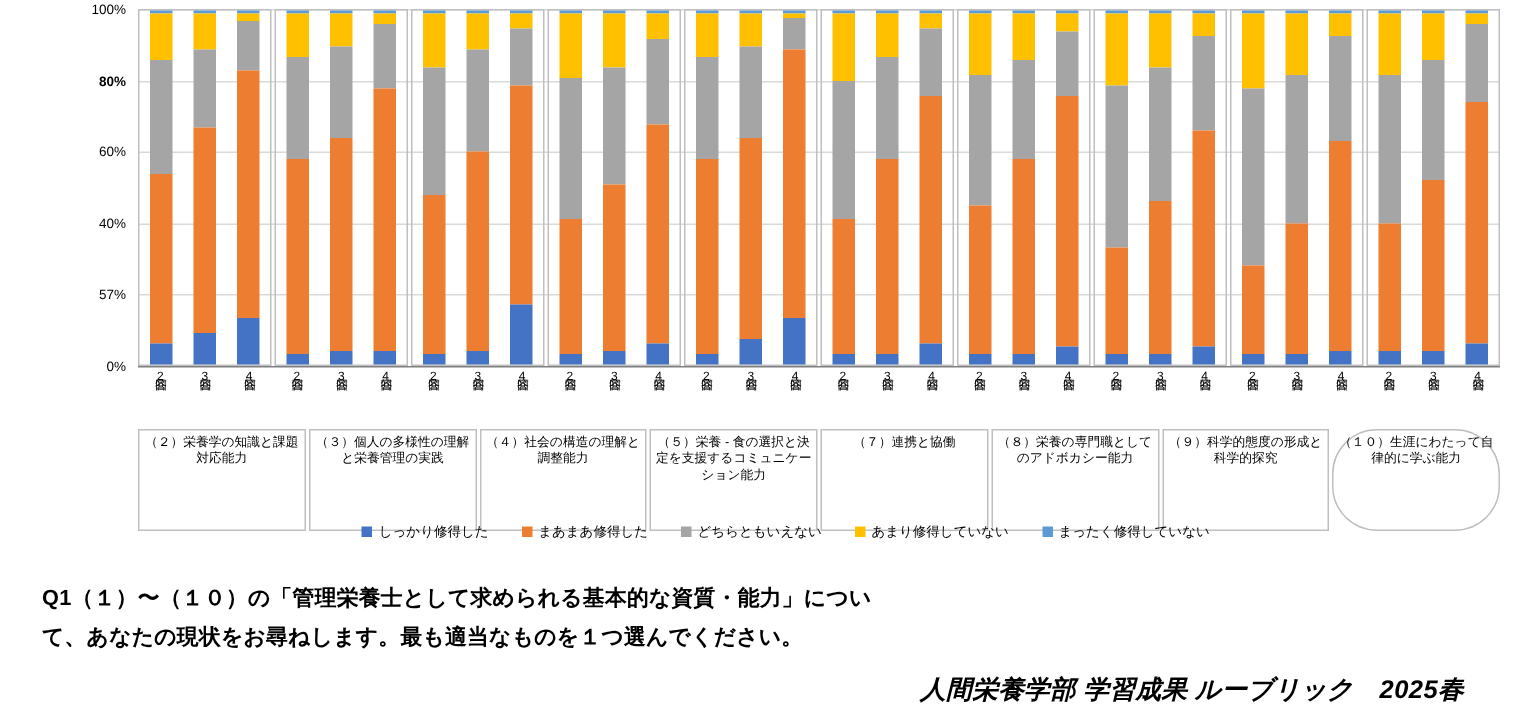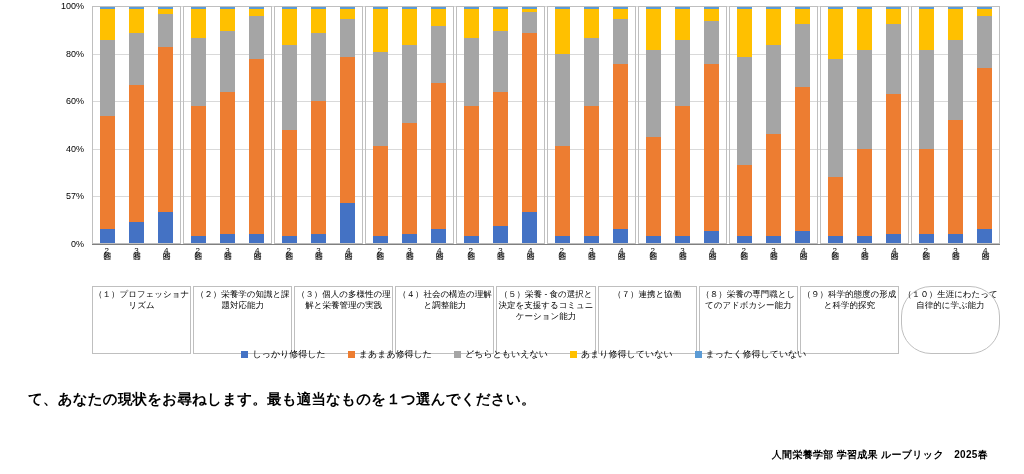--- a/index.html
+++ b/index.html
@@ -137,40 +137,41 @@
     position:absolute;
     left:28px; top:386px;
     width:950px;
     font-size:14.5px;
     font-weight:bold;
     line-height:26px;
     letter-spacing:0.2px;
   }
   .footer{
     position:absolute;
-    right:36px; top:448px;
-    font-size:10px;
+    right:48px; top:448px;
+    font-size:17px;
     font-weight:bold;
     letter-spacing:0.3px;
+    font-style:italic;
   }
 </style>
 </head>
 <body>
 
 <div class="page">
 
   <div class="chart-area">
 
     <div class="plot-wrap">
       <div class="yaxis" id="yaxis">
           <div class="ytick" style="top: 238px;">0%</div>
           <div class="ytick" style="top: 190.4px;">57%</div>
           <div class="ytick" style="top: 142.8px;">40%</div>
           <div class="ytick" style="top: 95.2px;">60%</div>
-          <div class="ytick" style="top: 47.6px;">80%</div>
+          <div class="ytick" style="top: 47.6px; font-weight: bold;">80%</div>
           <div class="ytick" style="top: 0px;">100%</div>
         </div>
       <div id="gridlines">
           <div class="gridline base" style="top: 238px;"></div>
           <div class="gridline" style="top: 190.4px;"></div>
           <div class="gridline" style="top: 142.8px;"></div>
           <div class="gridline" style="top: 95.2px;"></div>
           <div class="gridline" style="top: 47.6px;"></div>
           <div class="gridline" style="top: 0px;"></div>
         </div>
@@ -454,21 +455,20 @@
           <div class="vtext">回答3</div>
           <div class="vtext">回答4</div>
         </div>
         <div class="xgroup">
           <div class="vtext">回答2</div>
           <div class="vtext">回答3</div>
           <div class="vtext">回答4</div>
         </div>
       </div>
     <div class="catlabels" id="catlabels">
-        <div class="cat">（１）プロフェッショナリズム</div>
         <div class="cat">（２）栄養学の知識と課題対応能力</div>
         <div class="cat">（３）個人の多様性の理解と栄養管理の実践</div>
         <div class="cat">（４）社会の構造の理解と調整能力</div>
         <div class="cat">（５）栄養 - 食の選択と決定を支援するコミュニケーション能力</div>
         <div class="cat">（７）連携と協働</div>
         <div class="cat">（８）栄養の専門職としてのアドボカシー能力</div>
         <div class="cat">（９）科学的態度の形成と科学的探究</div>
         <div class="cat">（１０）生涯にわたって自律的に学ぶ能力</div>
       </div>
   </div>
@@ -490,17 +490,18 @@
         <span class="swatch" style="background: rgb(255, 192, 0);"></span>
         <span>あまり修得していない</span>
       </div>
       <div class="legend-item">
         <span class="swatch" style="background: rgb(91, 155, 213);"></span>
         <span>まったく修得していない</span>
       </div>
     </div>
 
   <div class="caption">
+    <div>Q1（１）〜（１０）の「管理栄養士として求められる基本的な資質・能力」につい</div>
     <div>て、あなたの現状をお尋ねします。最も適当なものを１つ選んでください。</div>
   </div>
 
   <div class="footer">人間栄養学部 学習成果 ルーブリック　2025春</div>
 </div>
 
 </body></html>

